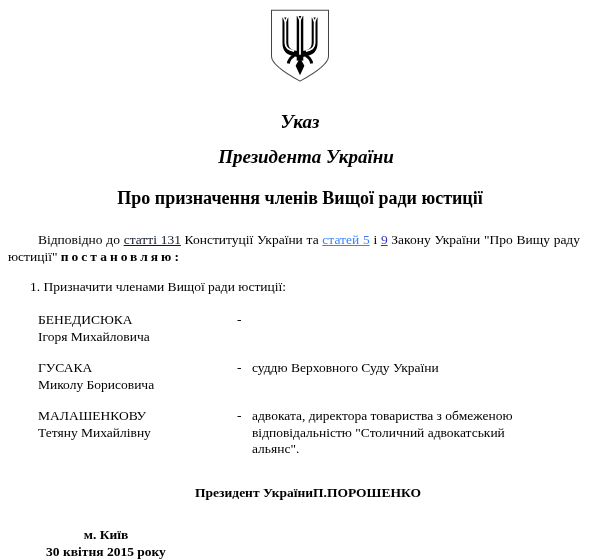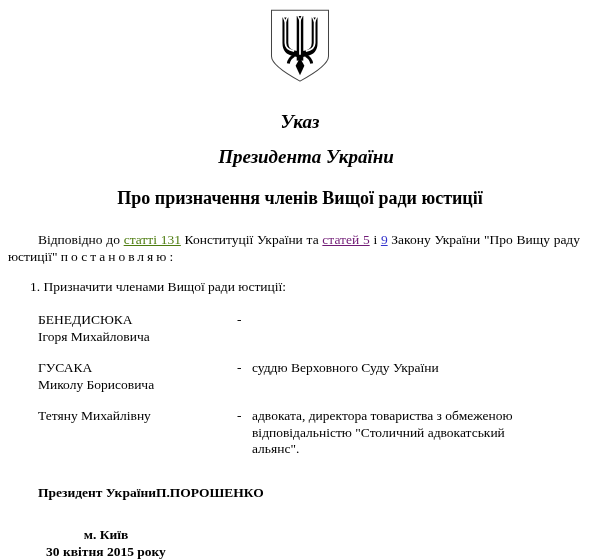--- a/index.html
+++ b/index.html
@@ -35,38 +35,38 @@
     margin-top: 21px;
   }
 
   .preamble {
     margin: 23px 20px 0 8px;
     text-align: justify;
     text-indent: 30px;
     line-height: 17px;
   }
   .preamble a { text-decoration: underline; cursor: pointer; }
-  .decree-word { font-weight: normal; letter-spacing: 3px; margin-top: 14px; }
+  .decree-word { font-weight: bold; letter-spacing: 3px; margin-top: 14px; }
 
   .item-1 {
     margin: 13px 20px 0 8px;
     text-indent: 22px;
     line-height: 17px;
   }
 
   .appointments { margin: 17px 20px 0 38px; font-family: Liberation Serif, serif; }
   .appointment-row { display: flex; align-items: flex-start; margin-bottom: 15px; line-height: 16.5px; }
   .appointee { width: 199px; flex: 0 0 199px; }
   .appointee .surname, .appointee .firstname { display: block; }
   .dash-col { width: 15px; flex: 0 0 15px; text-align: left; }
   .position-col { width: 300px; flex: 0 0 300px; }
 
   .signature-row {
     display: flex;
-    justify-content: flex-start;
+    justify-content: center;
     margin: 26px 22px 0 38px;
     font-weight: bold;
     line-height: 17px;
   }
 
   .footer-block {
     margin-top: 25px;
     margin-left: 20px;
     width: 172px;
     text-align: center;
@@ -98,21 +98,21 @@
       </g>
       <polygon points="50,68 56,79 50,92 44,79" fill="#000000"></polygon>
     </svg>
   </div>
 
   <div class="title-line title-1">Указ</div>
   <div class="title-line title-2">Президента України</div>
 
   <div class="subject">Про призначення членів Вищої ради юстиції</div>
 
-  <div class="preamble"><span>Відповідно до </span><a href="#" style="color: #4d7c0f;">статті 131</a><span> Конституції України та </span><a href="#" style="color: #701a75; text-decoration: underline;">статей 5</a><span> і </span><a href="#" style="color: rgb(51, 51, 204);">9</a><span> Закону України "Про Вищу раду юстиції" </span><span class="decree-word">постановляю:</span></div>
+  <div class="preamble"><span>Відповідно до </span><a href="#" style="color: #0f172a;">статті 131</a><span> Конституції України та </span><a href="#" style="color: #3b82f6; text-decoration: underline;">статей 5</a><span> і </span><a href="#" style="color: rgb(51, 51, 204);">9</a><span> Закону України "Про Вищу раду юстиції" </span><span class="decree-word">постановляю:</span></div>
 
   <div class="item-1">1. Призначити членами Вищої ради юстиції:</div>
 
   <div class="appointments">
 
     <div class="appointment-row">
       <div class="appointee">
         <span class="surname">БЕНЕДИСЮКА</span>
         <span class="firstname">Ігоря Михайловича</span>
       </div>
@@ -123,20 +123,21 @@
       <div class="appointee">
         <span class="surname">ГУСАКА</span>
         <span class="firstname">Миколу Борисовича</span>
       </div>
       <div class="dash-col">-</div>
       <div class="position-col">суддю Верховного Суду України</div>
     </div>
 
     <div class="appointment-row">
       <div class="appointee">
+        <span class="surname">МАЛАШЕНКОВУ</span>
         <span class="firstname">Тетяну Михайлівну</span>
       </div>
       <div class="dash-col">-</div>
       <div class="position-col">адвоката, директора товариства з обмеженою відповідальністю "Столичний адвокатський альянс".</div>
     </div>
 
   </div>
 
   <div class="signature-row">
     <span>Президент України</span>

